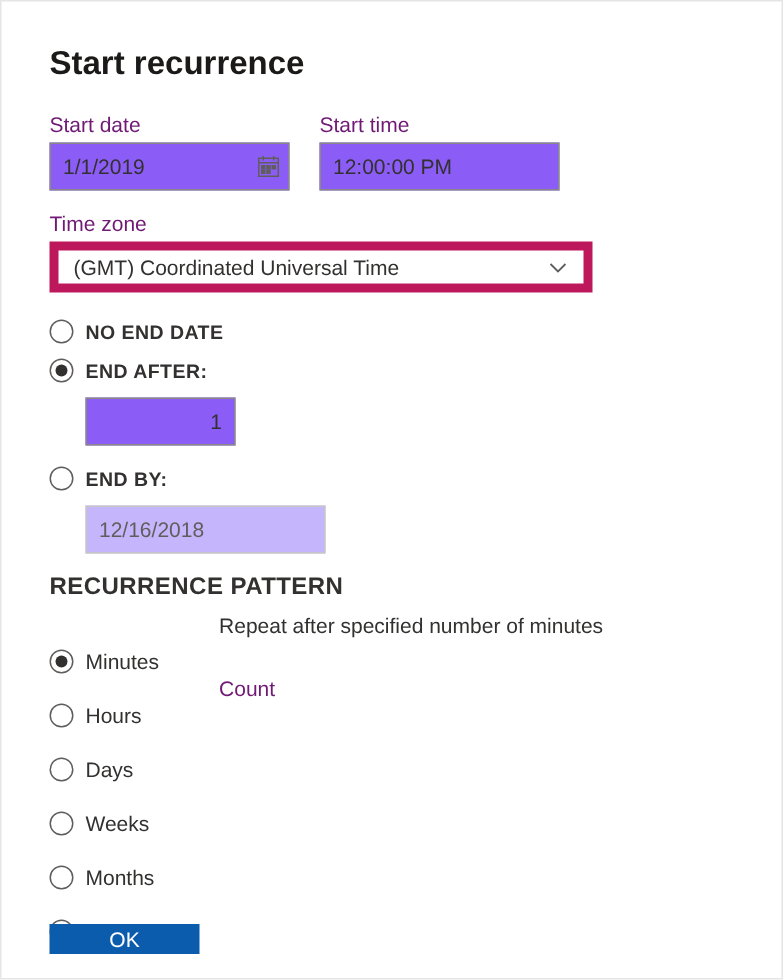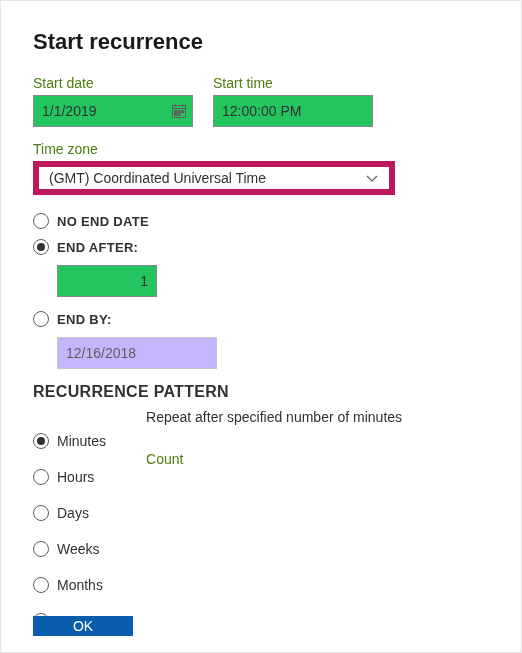--- a/index.html
+++ b/index.html
@@ -16,35 +16,35 @@
     position: relative;
   }
   h1 {
     font-size: 22px;
     font-weight: 600;
     margin: 0 0 20px 0;
     color: #1b1a19;
   }
   .label {
     font-size: 14px;
-    color: #4d7c0f;
+    color: #701a75;
     margin-bottom: 4px;
   }
   .row { display: flex; gap: 20px; margin-bottom: 14px; }
   .col { display: flex; flex-direction: column; }
   .col.start-date { width: 160px; }
   .col.start-time { width: 160px; }
   .timezone-col { width: 362px; margin-bottom: 18px; display:flex; flex-direction:column;}
   input[type="text"] {
     height: 32px;
     border: 1px solid #8a8886;
     padding: 0 8px;
     font-family: inherit;
     font-size: 14px;
-    background: #22c55e;
+    background: #8b5cf6;
     color: #323130;
     outline: none;
   }
   input[type="text"]:disabled {
     background: #c4b5fd;
     color: #605e5c;
     border-color: #c8c6c4;
   }
   .input-with-icon { position: relative; }
   .input-with-icon input { width: 100%; padding-right: 30px; }

